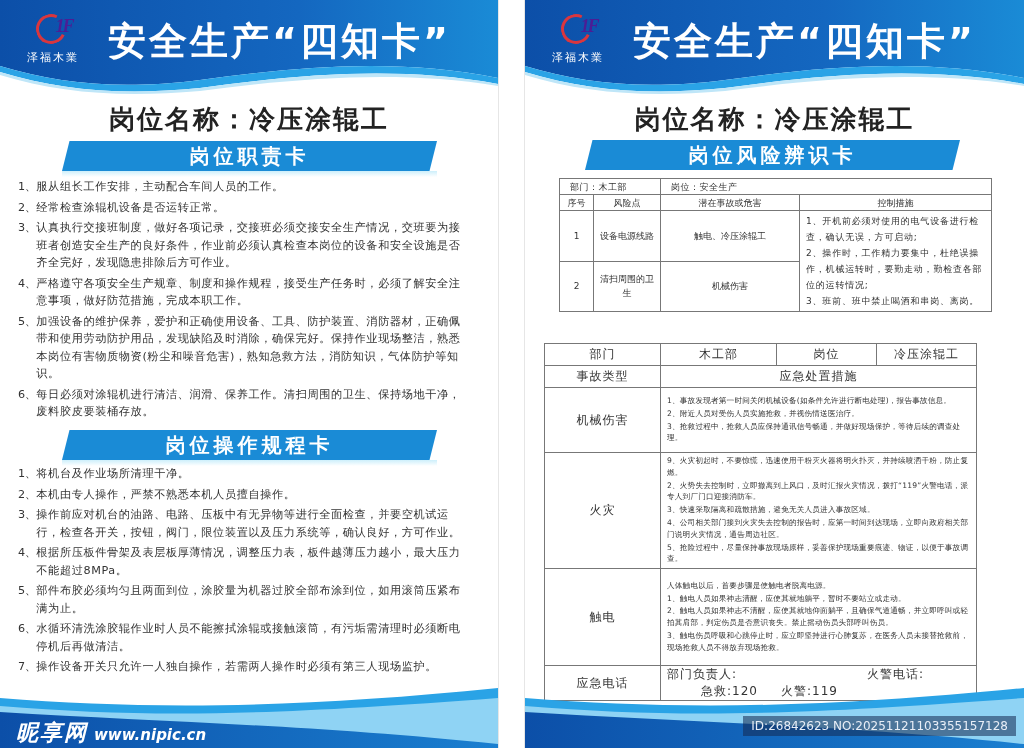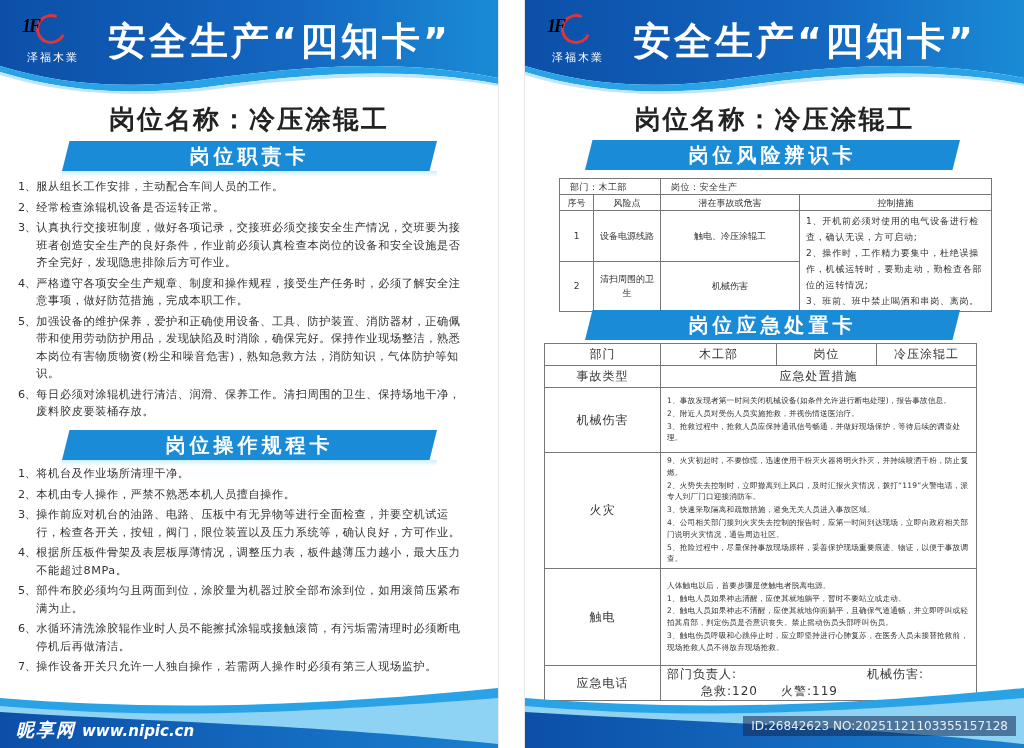--- a/index.html
+++ b/index.html
@@ -9,39 +9,39 @@
   .panel { position: absolute; top: 0; height: 748px; background: #ffffff; overflow: hidden; }
   .panel.left { left: 0; width: 498px; }
   .panel.right { left: 525px; width: 499px; }
   .gap { position: absolute; left: 498px; top: 0; width: 27px; height: 748px; background: #ffffff; border-left: 1px solid #e6e6e6; border-right: 1px solid #e6e6e6; }
 
   
   .hdr { position: absolute; left: 0; top: 0; width: 100%; height: 96px; }
   .hdr svg { position: absolute; left: 0; top: 0; width: 100%; height: 100%; }
   .logo { position: absolute; left: 22px; top: 10px; width: 56px; height: 56px; }
   .logo-ring { position: absolute; left: 14px; top: 4px; width: 30px; height: 30px; border-radius: 50%; border: 3px solid #d9363e; border-right-color: transparent; transform: rotate(-20deg); }
-  .logo-mark { position: absolute; left: 0; top: 6px; width: 30px; font: italic bold 18px "Liberation Serif", serif; color: #000000; letter-spacing: -2px; }
+  .logo-mark { position: absolute; left: 27px; top: 6px; width: 30px; text-align: center; font: italic bold 18px "Liberation Serif", serif; color: #4c1d95; letter-spacing: -2px; }
   .logo-text { position: absolute; left: 0; top: 40px; width: 62px; text-align: center; font: 11px "DejaVu Serif", serif; color: #ffffff; letter-spacing: 2px; white-space: nowrap; }
   .main-title { position: absolute; left: 108px; top: 16px; font-weight: bold; font-size: 38px; color: #ffffff; letter-spacing: 3px; white-space: nowrap; }
 
   .post-title { position: absolute; left: 0; width: 100%; top: 102px; text-align: center; font-weight: bold; font-size: 26px; color: #222; letter-spacing: 2px; }
 
   .ribbon { position: absolute; height: 30px; background: #1a8bd6; clip-path: polygon(2% 0, 100% 0, 98% 100%, 0 100%); }
   .ribbon span { display: block; text-align: center; line-height: 30px; color: #ffffff; font-weight: bold; font-size: 20px; letter-spacing: 4px; }
   .ribbon-shadow { position: absolute; height: 6px; background: linear-gradient(#cdeffb, rgba(255,255,255,0)); }
 
   .list { position: absolute; left: 18px; width: 445px; font-size: 11.2px; line-height: 17.5px; color: #333; }
   .list li { list-style: none; display: flex; margin-bottom: 3px; }
   .list .num { flex: 0 0 18px; white-space: nowrap; }
   .list .txt { flex: 1; letter-spacing: 0.6px; }
 
   .footer { position: absolute; left: 0; bottom: 0; width: 100%; height: 60px; }
   .footer svg { position: absolute; left: 0; top: 0; width: 100%; height: 100%; }
   .watermark { position: absolute; left: 16px; top: 30px; white-space: nowrap; color: #ffffff; font-weight: bold; font-style: italic; }
-  .watermark .wm-cn { font-size: 18px; letter-spacing: 2px; }
+  .watermark .wm-cn { font-size: 22px; letter-spacing: 2px; }
   .watermark .wm-url { font-size: 15px; margin-left: 6px; }
   .pic-id { position: absolute; right: 8px; bottom: 12px; padding: 3px 8px; background: rgba(20,40,80,0.55); color: #e8eef7; font: 12px "DejaVu Sans", sans-serif; white-space: nowrap; }
 
   table { border-collapse: collapse; table-layout: fixed; position: absolute; }
   td { border: 1px solid #777; color: #333; vertical-align: middle; }
   .risk td { font-size: 9px; text-align: center; padding: 0 2px; line-height: 14px; }
   .risk td.l { text-align: left; padding-left: 10px; letter-spacing: 0.5px; }
   .risk td.ctrl { text-align: left; font-size: 9px; line-height: 16px; padding: 2px 4px 2px 6px; letter-spacing: 0.8px; }
   .emg td { font-size: 11px; text-align: center; letter-spacing: 1px; }
   .emg td.big { font-size: 12px; }
@@ -221,23 +221,20 @@
       </td>
     </tr>
     <tr style="height:44px;">
       <td>2</td>
       <td>清扫周围的卫生</td>
       <td>机械伤害</td>
     </tr>
   </tbody>
     </table>
 
-  <div class="ribbon" style="left:60px; top:310px; width:375px;">
-    <span>岗位应急处置卡</span>
-  </div>
 
   <table class="emg" style="left:19px; top:343px; width:432px;">
     <colgroup>
         <col style="width:116px">
         <col style="width:116px">
         <col style="width:100px">
         <col style="width:100px">
       </colgroup>
     <tbody>
         <tr style="height:22px;">
@@ -275,21 +272,21 @@
         <div>1、触电人员如果神志清醒，应使其就地躺平，暂时不要站立或走动。</div>
         <div>2、触电人员如果神志不清醒，应使其就地仰面躺平，且确保气道通畅，并立即呼叫或轻拍其肩部，判定伤员是否意识丧失。禁止摇动伤员头部呼叫伤员。</div>
         <div>3、触电伤员呼吸和心跳停止时，应立即坚持进行心肺复苏，在医务人员未接替抢救前，现场抢救人员不得放弃现场抢救。</div>
       </td>
     </tr>
     <tr style="height:34px;">
       <td class="big">应急电话</td>
       <td colspan="3" style="text-align:left;">
         <div class="phone-row">
               <span style="width:200px;">部门负责人:</span>
-              <span>机械伤害:</span>
+              <span>火警电话:</span>
             </div>
         <div class="phone-row" style="padding-left:40px;">
               <span style="width:80px;">急救:120</span>
               <span>火警:119</span>
             </div>
       </td>
     </tr>
   </tbody>
     </table>
 

